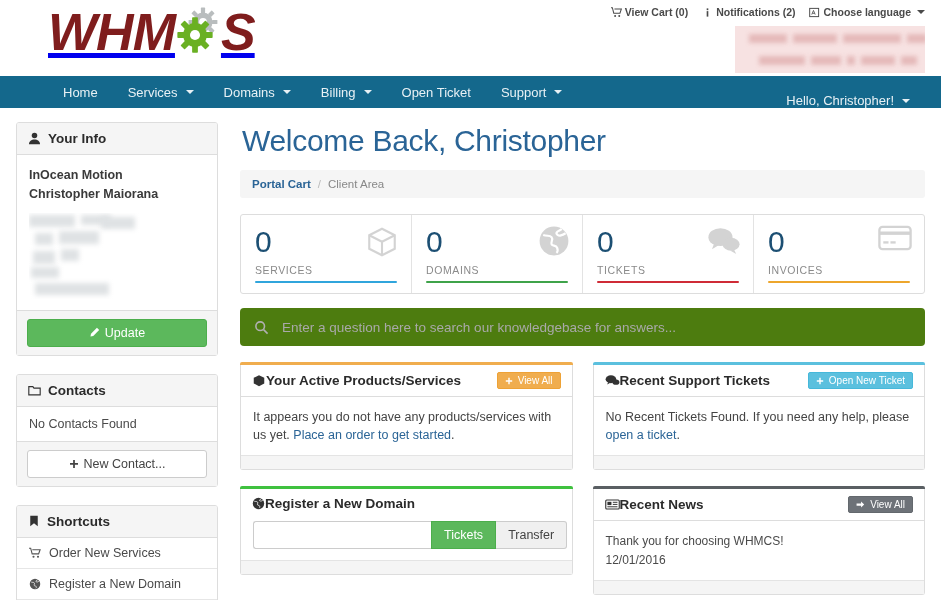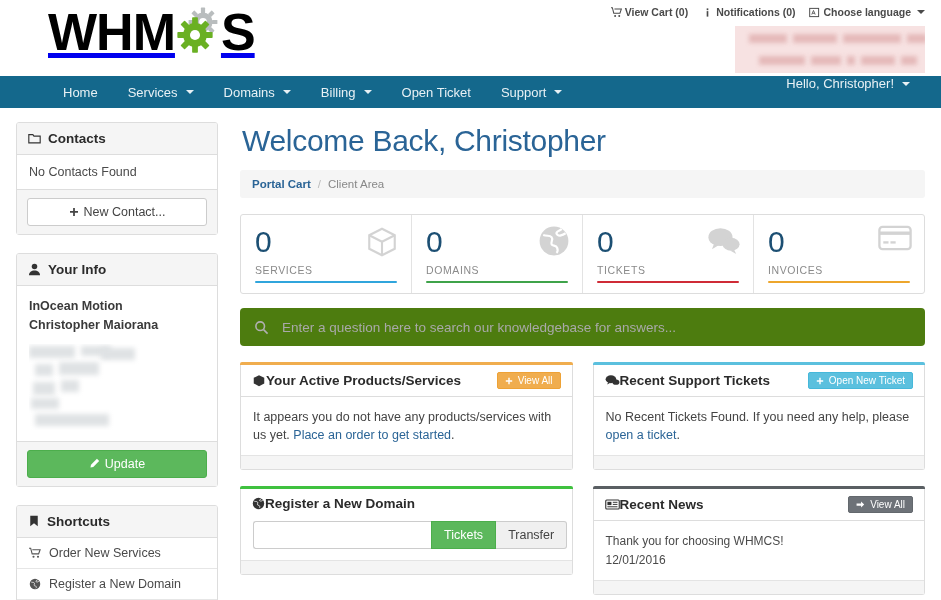--- a/index.html
+++ b/index.html
@@ -10,43 +10,43 @@
     font-family: "Liberation Sans", sans-serif;
     font-size: 13px;
     color: #333333;
     overflow: hidden;
   }
 
   
   .topbar { position: relative; height: 76px; background: #fff; }
 
   .logo { position: absolute; left: 48px; top: 4px; display: flex; align-items: center; }
-  .logo-text { font-size: 52px; font-weight: bold; color: #000000; letter-spacing: -1px;
-               line-height: 56px; font-family: "Liberation Sans", sans-serif; }
+  .logo-text { font-size: 52px; font-weight: bold; color: #7f1d1d; letter-spacing: -1px;
+               line-height: 56px; font-family: "Liberation Sans", sans-serif; font-style: italic; }
   .gear-wrap { position: relative; width: 46px; height: 52px; display: inline-block; vertical-align: middle; }
   .gear-back { position: absolute; left: 13px; top: 1px; }
   .gear-front { position: absolute; left: 2px; top: 11px; }
 
   .toplinks { position: absolute; right: 16px; top: 6px; display: flex; gap: 14px;
               font-size: 10.5px; color: #4a4a4a; white-space: nowrap; font-weight: bold; }
   .toplinks a { color: #4a4a4a; text-decoration: none; display: inline-flex; align-items: center; gap: 3px; }
   .caret { display: inline-block; width: 0; height: 0; border-left: 4px solid transparent;
            border-right: 4px solid transparent; border-top: 4px solid currentColor; margin-left: 3px; }
 
   .banner-blur { position: absolute; right: 16px; top: 26px; width: 190px; height: 47px;
                  background: #f7e2e2; overflow: hidden; }
   .blur-row { position: absolute; display: flex; gap: 6px; }
   .blur-chip { height: 9px; background: #e2b3b3; filter: blur(2.2px); opacity: .85; }
 
   
   .navbar { height: 32px; background: #14688c; display: flex; align-items: stretch; }
   .nav-left { display: flex; align-items: stretch; margin-left: 48px; }
   .nav-item { display: flex; align-items: center; gap: 5px; padding: 0 15px;
               color: #e8f1f5; font-size: 13px; text-decoration: none; white-space: nowrap; }
-  .nav-right { margin-left: auto; display: flex; align-items: flex-start; margin-right: 16px; }
+  .nav-right { margin-left: auto; display: flex; align-items: flex-end; margin-right: 16px; }
 
   
   .page { display: flex; padding: 14px 16px 0 16px; }
   .sidebar { width: 202px; flex: none; margin-right: 22px; }
   .content { flex: 1; min-width: 0; }
 
   
   .panel { background: #fff; border: 1px solid #dddddd; border-radius: 3px; margin-bottom: 18px; }
   .panel-head { background: #f5f5f5; border-bottom: 1px solid #dddddd;
                 padding: 8px 11px; font-weight: bold; font-size: 13.5px; color: #2b2b2b;
@@ -181,21 +181,21 @@
         <circle cx="6" cy="13" r="1.4" fill="#4a4a4a"></circle>
           <circle cx="12" cy="13" r="1.4" fill="#4a4a4a"></circle>
       </svg>
       <span>View Cart (0)</span>
     </a>
     <a href="#">
       <svg width="11" height="11" viewBox="0 0 16 16">
         <rect x="6.8" y="6" width="2.4" height="8" fill="#4a4a4a"></rect>
         <rect x="6.8" y="2" width="2.4" height="2.6" fill="#4a4a4a"></rect>
       </svg>
-      <span>Notifications (0)</span>
+      <span>Notifications (2)</span>
     </a>
     <a href="#">
       <svg width="11" height="11" viewBox="0 0 16 16">
         <rect x="1" y="2" width="13" height="12" fill="none" stroke="#4a4a4a" stroke-width="1.4"></rect>
         <path d="M4 11l2.5-6 2.5 6M5 9.2h3.2" fill="none" stroke="#4a4a4a" stroke-width="1.2"></path>
       </svg>
       <span>Choose language</span>
       <span class="caret"></span>
     </a>
   </div>
@@ -246,42 +246,20 @@
     <a class="nav-item" href="#">
       <span>Hello, Christopher!</span>
       <span class="caret"></span>
     </a>
   </div>
 </div>
 
 <div class="page">
 
   <div class="sidebar">
-
-    <div class="panel">
-      <div class="panel-head">
-        <span class="ico">
-          <svg width="13" height="13" viewBox="0 0 16 16">
-            <path d="M1 3.2h5l1.3 1.8H15v8.3H1z" fill="none" stroke="#333" stroke-width="1.4"></path>
-          </svg>
-        </span>
-        <span>Contacts</span>
-      </div>
-      <div class="muted-line">No Contacts Found</div>
-      <div class="panel-foot">
-        <button class="btn btn-default btn-block">
-          <span class="ico">
-            <svg width="10" height="10" viewBox="0 0 16 16">
-              <path d="M6.6 1.5h2.8v5h5v2.8h-5v5H6.6v-5h-5V6.5h5z" fill="#444"></path>
-            </svg>
-          </span>
-          <span>New Contact...</span>
-        </button>
-      </div>
-    </div>
 
     <div class="panel">
       <div class="panel-head">
         <span class="ico">
           <svg width="13" height="13" viewBox="0 0 16 16">
             <circle cx="8" cy="4.4" r="3.4" fill="#333"></circle>
             <path d="M1.2 15c0-3.7 3-5.8 6.8-5.8s6.8 2.1 6.8 5.8z" fill="#333"></path>
           </svg>
         </span>
         <span>Your Info</span>
@@ -302,20 +280,42 @@
         </div>
       </div>
       <div class="panel-foot">
         <button class="btn btn-success btn-block">
           <span class="ico">
             <svg width="11" height="11" viewBox="0 0 16 16">
               <path d="M11.5 1.2l3.3 3.3-8.6 8.6-4.1.8.8-4.1z" fill="#fff"></path>
             </svg>
           </span>
           <span>Update</span>
+        </button>
+      </div>
+    </div>
+
+    <div class="panel">
+      <div class="panel-head">
+        <span class="ico">
+          <svg width="13" height="13" viewBox="0 0 16 16">
+            <path d="M1 3.2h5l1.3 1.8H15v8.3H1z" fill="none" stroke="#333" stroke-width="1.4"></path>
+          </svg>
+        </span>
+        <span>Contacts</span>
+      </div>
+      <div class="muted-line">No Contacts Found</div>
+      <div class="panel-foot">
+        <button class="btn btn-default btn-block">
+          <span class="ico">
+            <svg width="10" height="10" viewBox="0 0 16 16">
+              <path d="M6.6 1.5h2.8v5h5v2.8h-5v5H6.6v-5h-5V6.5h5z" fill="#444"></path>
+            </svg>
+          </span>
+          <span>New Contact...</span>
         </button>
       </div>
     </div>
 
     <div class="panel">
       <div class="panel-head">
         <span class="ico">
           <svg width="12" height="12" viewBox="0 0 16 16">
             <path d="M3 1h10v14l-5-4-5 4z" fill="#333"></path>
           </svg>

